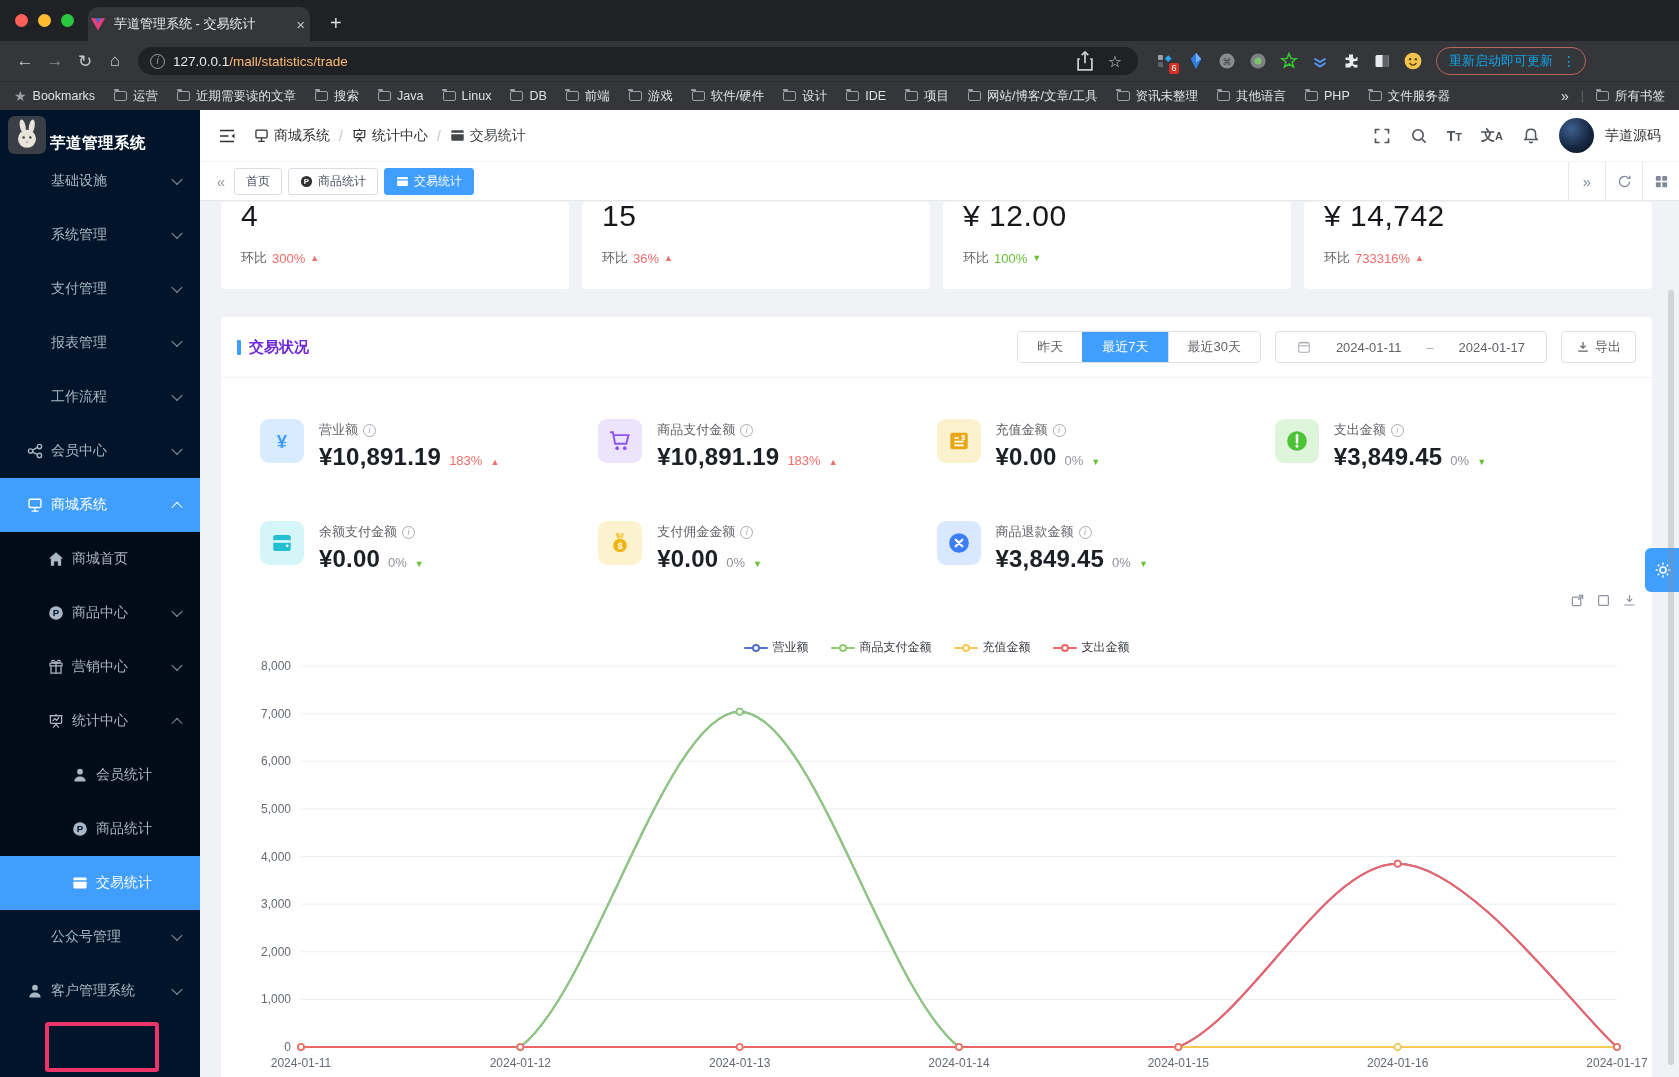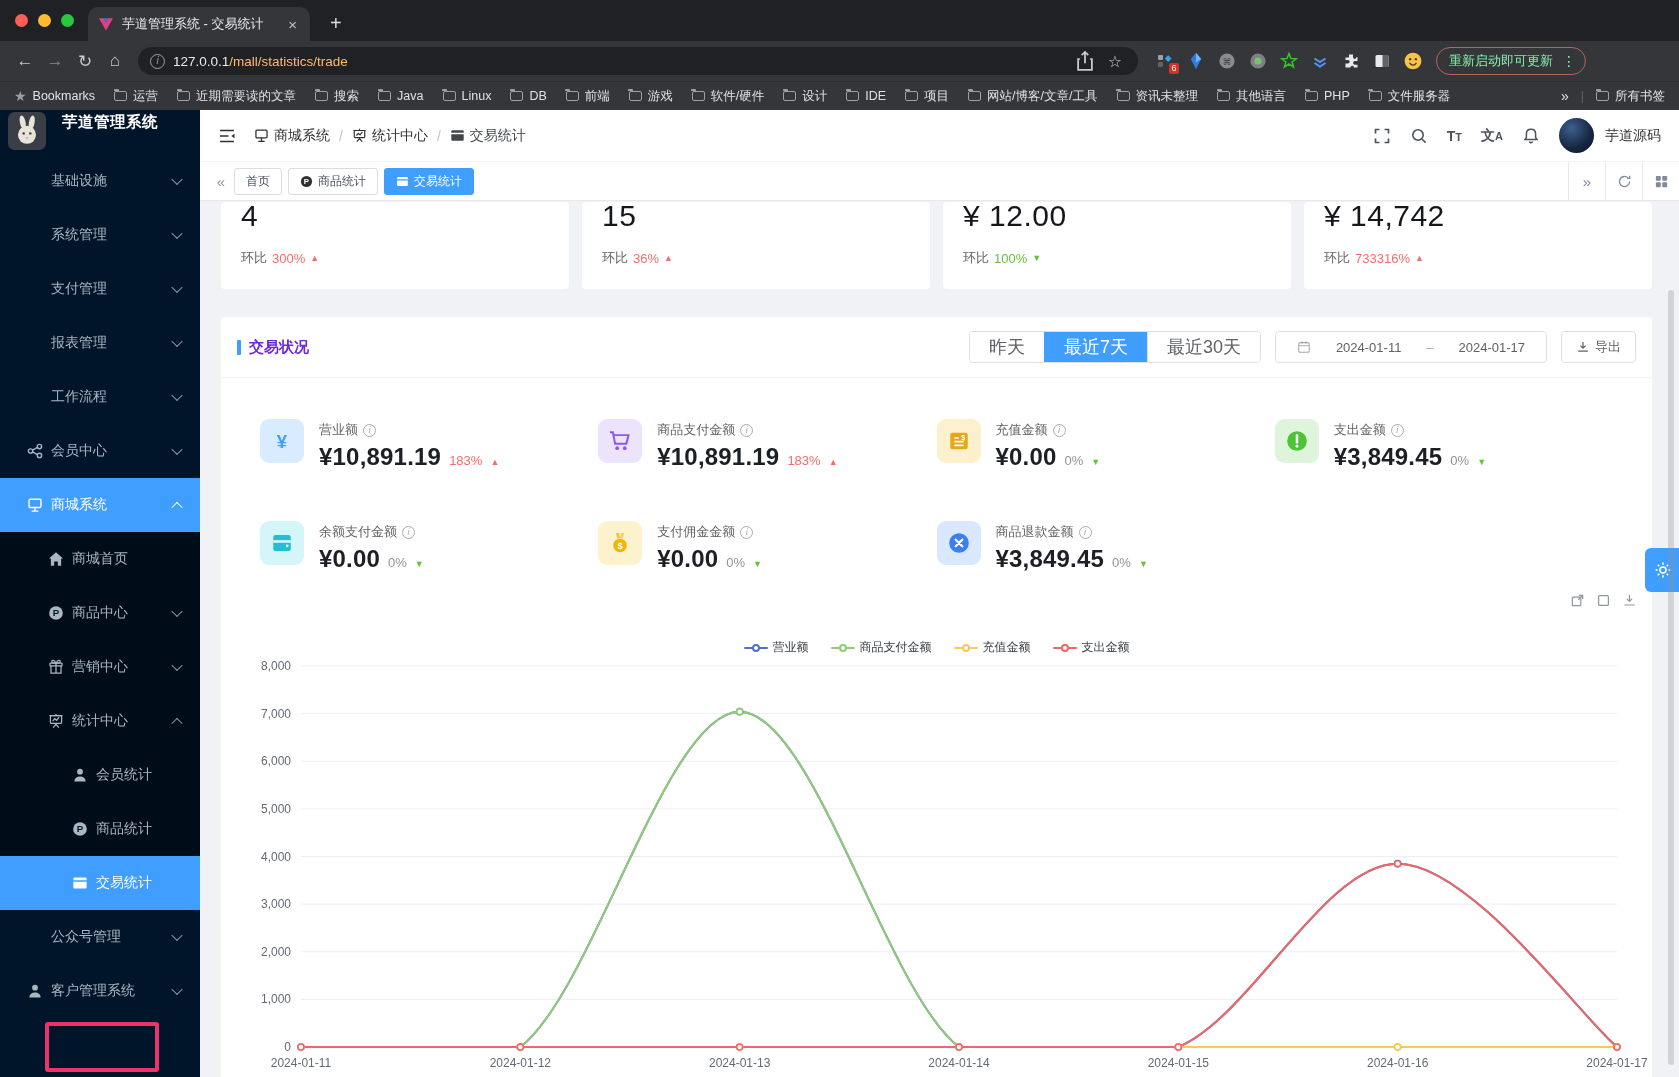--- a/index.html
+++ b/index.html
@@ -4,48 +4,48 @@
 <style>
 *{margin:0;padding:0;box-sizing:border-box}
 html,body{width:1679px;height:1077px;overflow:hidden}
 body{position:relative;background:#f0f2f5;font-family:"Liberation Sans","DejaVu Sans",sans-serif;-webkit-font-smoothing:antialiased}
 svg{display:block}
 
 .tabstrip{position:absolute;top:0;left:0;right:0;height:41px;background:#202124}
 .traffic{position:absolute;left:15px;top:14px;display:flex;gap:10px}
 .traffic i{width:13px;height:13px;border-radius:50%}
 .t-close{background:#ff5f57}.t-min{background:#febc2e}.t-zoom{background:#28c840}
-.btab{position:absolute;left:88px;top:7px;width:222px;height:34px;background:#35363a;border-radius:10px 10px 0 0;display:flex;align-items:center;padding:0 10px;color:#e8eaed;font-size:13px;gap:8px}
+.btab{position:absolute;left:88px;top:7px;width:222px;height:34px;background:#35363a;border-radius:10px 10px 0 0;display:flex;align-items:center;padding:0 2px;color:#e8eaed;font-size:13px;gap:8px}
 .btab .ttl{flex:1;white-space:nowrap;overflow:hidden}
 .btab .x{color:#bdc1c6;font-size:15px;padding:0 3px;cursor:default}
 .newtab{position:absolute;left:330px;top:10px;color:#dadce0;font-size:20px;line-height:26px}
 .toolbar{position:absolute;top:41px;left:0;right:0;height:40px;background:#35363a;display:flex;align-items:center;padding:0 10px;color:#c7cacd}
 .nav-ic{font-size:17px;width:30px;text-align:center;color:#c7cacd}
 .nav-ic.dim{color:#86898c}
 .urlbar{height:28px;width:1000px;background:#202124;border-radius:14px;margin:0 8px;display:flex;align-items:center;padding:0 12px;font-size:13.5px;gap:8px}
 .urlbar .info{width:15px;height:15px;border:1.4px solid #9aa0a6;border-radius:50%;color:#9aa0a6;font-size:10px;line-height:12px;text-align:center;font-style:italic}
 .urlbar .host{color:#e8eaed}.urlbar .path{color:#fdba74}
 .urlbar .spacer{flex:1}
 .url-ic{width:22px;color:#c7cacd}
 .exts{display:flex;align-items:center;gap:13px;margin-left:10px}
 .ext{position:relative;width:18px;height:18px}
 .ext .badge{position:absolute;right:-5px;bottom:-4px;background:#d93025;color:#fff;font-size:9px;padding:0 2.5px;border-radius:2px;line-height:11px}
-.update-pill{margin-left:14px;border:1px solid #b5645e;color:#86efac;font-size:13px;border-radius:15px;height:28px;display:flex;align-items:center;padding:0 6px 0 12px;gap:6px;white-space:nowrap}
+.update-pill{margin-left:14px;border:1px solid #b5645e;color:#0ea5e9;font-size:13px;border-radius:15px;height:28px;display:flex;align-items:center;padding:0 6px 0 12px;gap:6px;white-space:nowrap}
 .update-pill .dots{font-size:14px;letter-spacing:0;padding:0 3px}
 .bmbar{position:absolute;top:81px;left:0;right:0;height:29px;background:#35363a;border-top:1px solid #2d2e31;display:flex;align-items:center;padding:0 14px;gap:19px;color:#dfe1e5;font-size:12.5px;white-space:nowrap}
 .bm{display:flex;align-items:center;gap:6px}
 .fold{width:13px;height:10px;border:1.5px solid #9aa0a6;border-radius:2px;position:relative}
 .fold::before{content:"";position:absolute;top:-3.4px;left:-1.5px;width:5px;height:2.4px;background:#9aa0a6;border-radius:1px 1px 0 0}
 .bm-star{color:#9aa0a6;font-size:14px}
 .bm-right{margin-left:auto;display:flex;align-items:center;gap:12px}
 .bm-sep{color:#5f6368}
 
 #app{position:absolute;top:110px;left:0;right:0;bottom:0;display:flex}
 #sidebar{width:200px;background:#001529;flex:none;position:relative;overflow:hidden}
-.logo-row{height:44px;display:flex;align-items:flex-start;gap:16px;padding:2px 0 0 8px}
+.logo-row{height:44px;display:flex;align-items:flex-end;gap:4px;padding:2px 0 0 8px}
 .logo-row .lg{width:38px;height:38px;flex:none}
 .logo-row .nm{color:#fff;font-size:15.5px;font-weight:bold;letter-spacing:.5px}
 #menu{position:absolute;top:44px;left:0;right:0}
 .mi{height:54px;display:flex;align-items:center;color:#a9b6c3;font-size:14px;gap:8px;position:relative;cursor:pointer}
 .mi .ic{width:16px;height:16px;flex:none;--knock:#001529}
 .mi .ic svg{width:16px;height:16px}
 .mi.lvl1{padding-left:27px}
 .mi.lvl1.noic{padding-left:51px}
 .mi.lvl2{padding-left:48px;background:#000c17}
 .mi.lvl3{padding-left:72px;background:#000c17}
@@ -85,21 +85,21 @@
 .stat-trend{position:absolute;left:20px;bottom:22px;font-size:13px;color:#606266;display:flex;align-items:center;gap:5px}
 .tri{font-size:9px;line-height:9px}
 .up-c{color:#f56c6c}.down-c{color:#67c23a}
 
 #trade-card{position:absolute;left:21px;right:27px;top:116px;height:980px;background:#fff;border-radius:4px}
 .card-head{height:61px;display:flex;align-items:center;padding:0 16px;border-bottom:1px solid #f0f1f4}
 .tbar{width:4px;height:15px;background:#409eff;border-radius:1px;margin-right:8px}
 .card-title{font-size:15px;font-weight:bold;color:#6d28d9}
 .head-ctrls{margin-left:auto;display:flex;align-items:center;gap:14px}
 .seg{display:flex;border:1px solid #dcdfe6;border-radius:4px;overflow:hidden}
-.seg .sbtn{height:30px;padding:0 19px;display:flex;align-items:center;font-size:18px;color:#606266;background:#fff;border-left:1px solid #dcdfe6}
+.seg .sbtn{height:30px;padding:0 19px;display:flex;align-items:center;font-size:13px;color:#606266;background:#fff;border-left:1px solid #dcdfe6}
 .seg .sbtn:first-child{border-left:none}
 .seg .sbtn.active{background:#409eff;color:#fff;border-color:#409eff}
 .date-input{width:272px;height:32px;border:1px solid #dcdfe6;border-radius:4px;display:flex;align-items:center;justify-content:space-evenly;font-size:13px;color:#606266;gap:4px}
 .date-input .ic{width:14px;height:14px;color:#a8abb2}
 .btn{height:32px;border:1px solid #dcdfe6;border-radius:4px;display:flex;align-items:center;padding:0 14px;font-size:13px;color:#606266;gap:5px;background:#fff}
 .btn .ic{width:14px;height:14px}
 .metrics{position:absolute;left:39px;right:39px;top:102px;display:grid;grid-template-columns:repeat(4,1fr);row-gap:50px}
 .metric{display:flex;gap:15px}
 .m-icon{width:44px;height:44px;border-radius:9px;display:flex;align-items:center;justify-content:center;flex:none}
 .m-icon svg{width:24px;height:24px}

